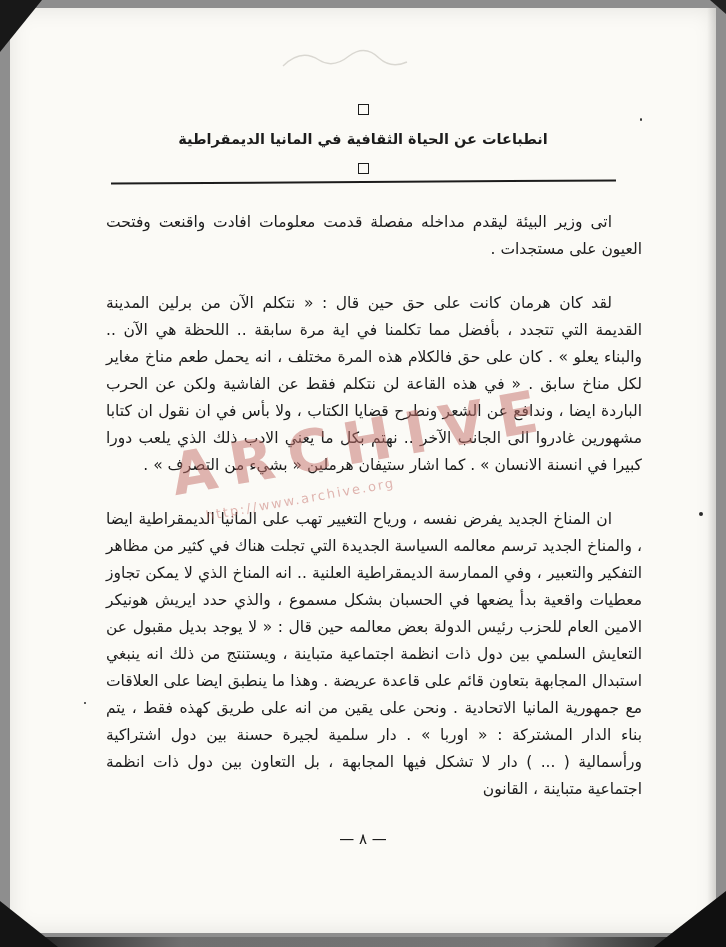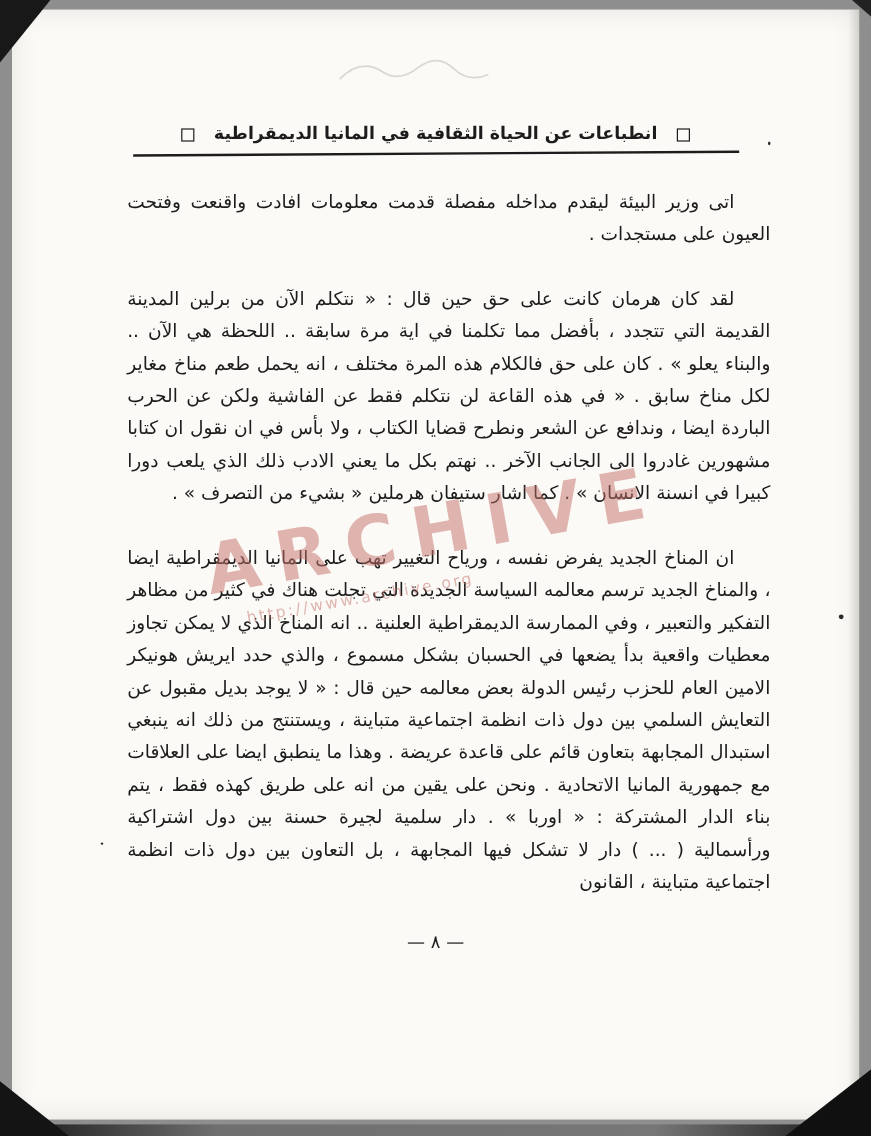--- a/index.html
+++ b/index.html
@@ -12,21 +12,21 @@
     position:absolute;left:10px;top:8px;width:706px;height:925px;
     background:var(--paper,#fbfaf6);
     box-shadow:inset 0 0 22px rgba(0,0,0,0.10);
   }
   .paper::after{
     content:"";position:absolute;right:0;top:0;bottom:0;width:9px;
     background:linear-gradient(to right, rgba(0,0,0,0), rgba(0,0,0,0.12));
   }
   .header{
     margin-top:96px;display:flex;justify-content:center;align-items:center;
-    gap:16px;direction:rtl;
+    gap:16px;direction:rtl;flex-direction:column;
   }
   .title{font-size:14.5px;font-weight:bold;color:var(--ink,#1c1c1c);}
   .sq{width:9px;height:9px;border:1.6px solid var(--ink,#1c1c1c);display:inline-block;flex:0 0 auto;}
   .rule{width:505px;height:2px;background:var(--ink,#1c1c1c);margin:7px auto 0;transform:rotate(-0.35deg);}
   .bodytext{
     direction:rtl;text-align:justify;color:var(--ink,#1c1c1c);
     padding:26px 74px 0 80px;font-size:15.5px;line-height:27px;margin-left:16px;
   }
   .bodytext p{margin:0 0 27px;text-indent:30px;}
   .pagenum{

